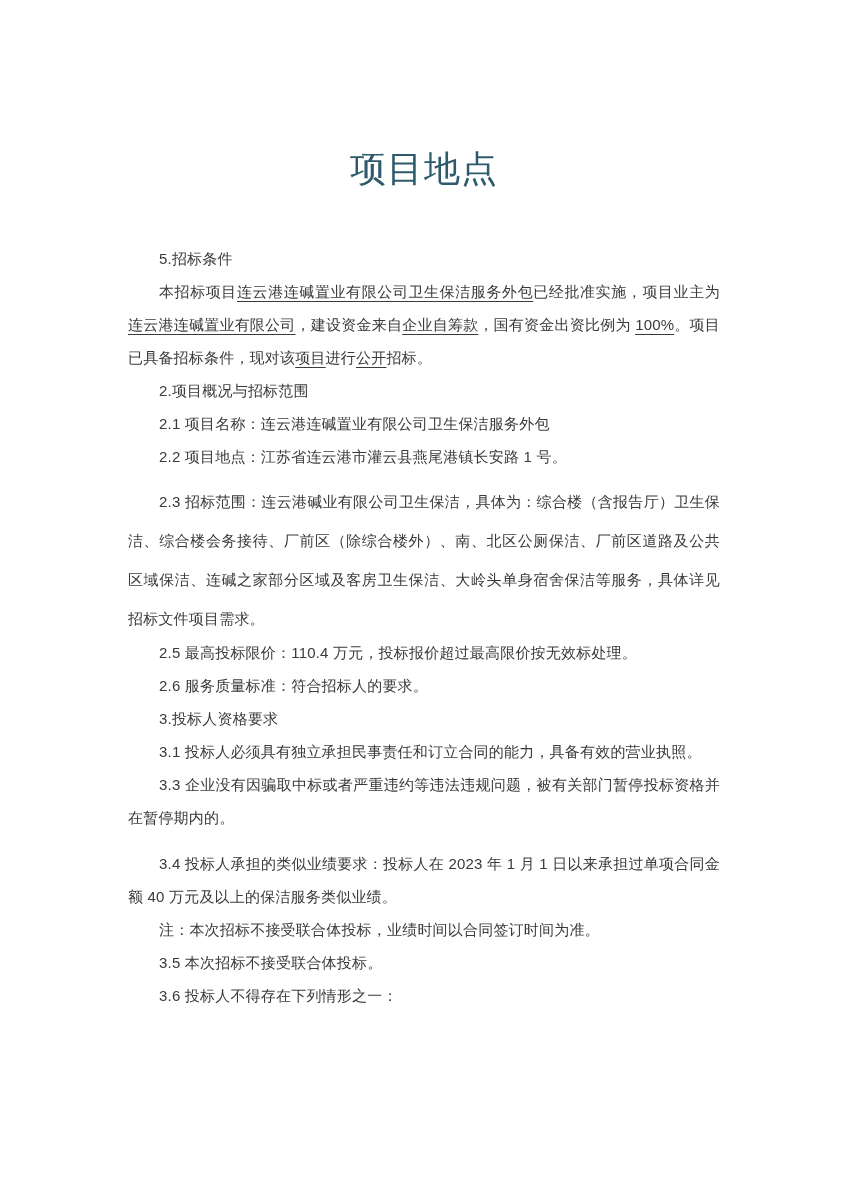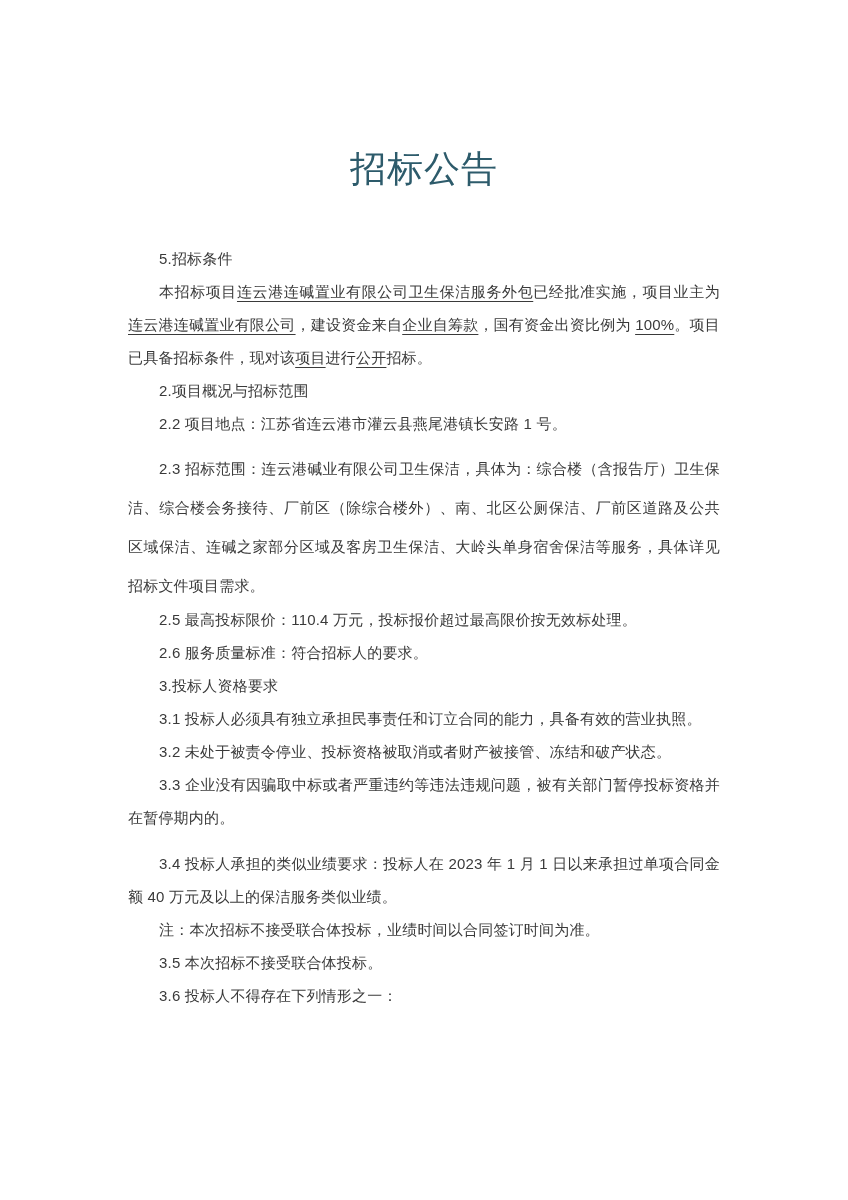--- a/index.html
+++ b/index.html
@@ -50,31 +50,31 @@
     text-decoration: underline;
     text-decoration-thickness: 1px;
     text-underline-offset: 3.5px;
     margin-top: 14px;
   }
 </style>
 </head>
 <body>
 
 <div class="page" style="background: rgb(255, 255, 255);">
-  <h1 class="title" style="color: rgb(45, 91, 107);">招标公告</h1>
+  <h1 class="title" style="color: rgb(45, 91, 107);">项目地点</h1>
   <div class="doc" style="color: rgb(58, 58, 58);">
       <p><span>5.招标条件</span></p>
       <p><span>本招标项目</span><span class="u">连云港连碱置业有限公司卫生保洁服务外包</span><span>已经批准实施，项目业主为</span><span class="u">连云港连碱置业有限公司</span><span>，建设资金来自</span><span class="u">企业自筹款</span><span>，国有资金出资比例为 </span><span class="u">100%</span><span>。项目已具备招标条件，现对该</span><span class="u">项目</span><span>进行</span><span class="u">公开</span><span>招标。</span></p>
       <p><span>2.项目概况与招标范围</span></p>
+      <p><span>2.1 项目名称：连云港连碱置业有限公司卫生保洁服务外包</span></p>
       <p><span>2.2 项目地点：江苏省连云港市灌云县燕尾港镇长安路 1 号。</span></p>
       <p class="loose"><span>2.3 招标范围：连云港碱业有限公司卫生保洁，具体为：综合楼（含报告厅）卫生保洁、综合楼会务接待、厂前区（除综合楼外）、南、北区公厕保洁、厂前区道路及公共区域保洁、连碱之家部分区域及客房卫生保洁、大岭头单身宿舍保洁等服务，具体详见招标文件项目需求。</span></p>
       <p><span>2.5 最高投标限价：110.4 万元，投标报价超过最高限价按无效标处理。</span></p>
       <p><span>2.6 服务质量标准：符合招标人的要求。</span></p>
       <p><span>3.投标人资格要求</span></p>
       <p><span>3.1 投标人必须具有独立承担民事责任和订立合同的能力，具备有效的营业执照。</span></p>
-      <p><span>3.2 未处于被责令停业、投标资格被取消或者财产被接管、冻结和破产状态。</span></p>
       <p><span>3.3 企业没有因骗取中标或者严重违约等违法违规问题，被有关部门暂停投标资格并在暂停期内的。</span></p>
       <p class="gap3"><span>3.4 投标人承担的类似业绩要求：投标人在 2023 年 1 月 1 日以来承担过单项合同金额 40 万元及以上的保洁服务类似业绩。</span></p>
       <p><span>注：本次招标不接受联合体投标，业绩时间以合同签订时间为准。</span></p>
       <p><span>3.5 本次招标不接受联合体投标。</span></p>
       <p><span>3.6 投标人不得存在下列情形之一：</span></p>
     </div>
 </div>
 
 </body></html>

